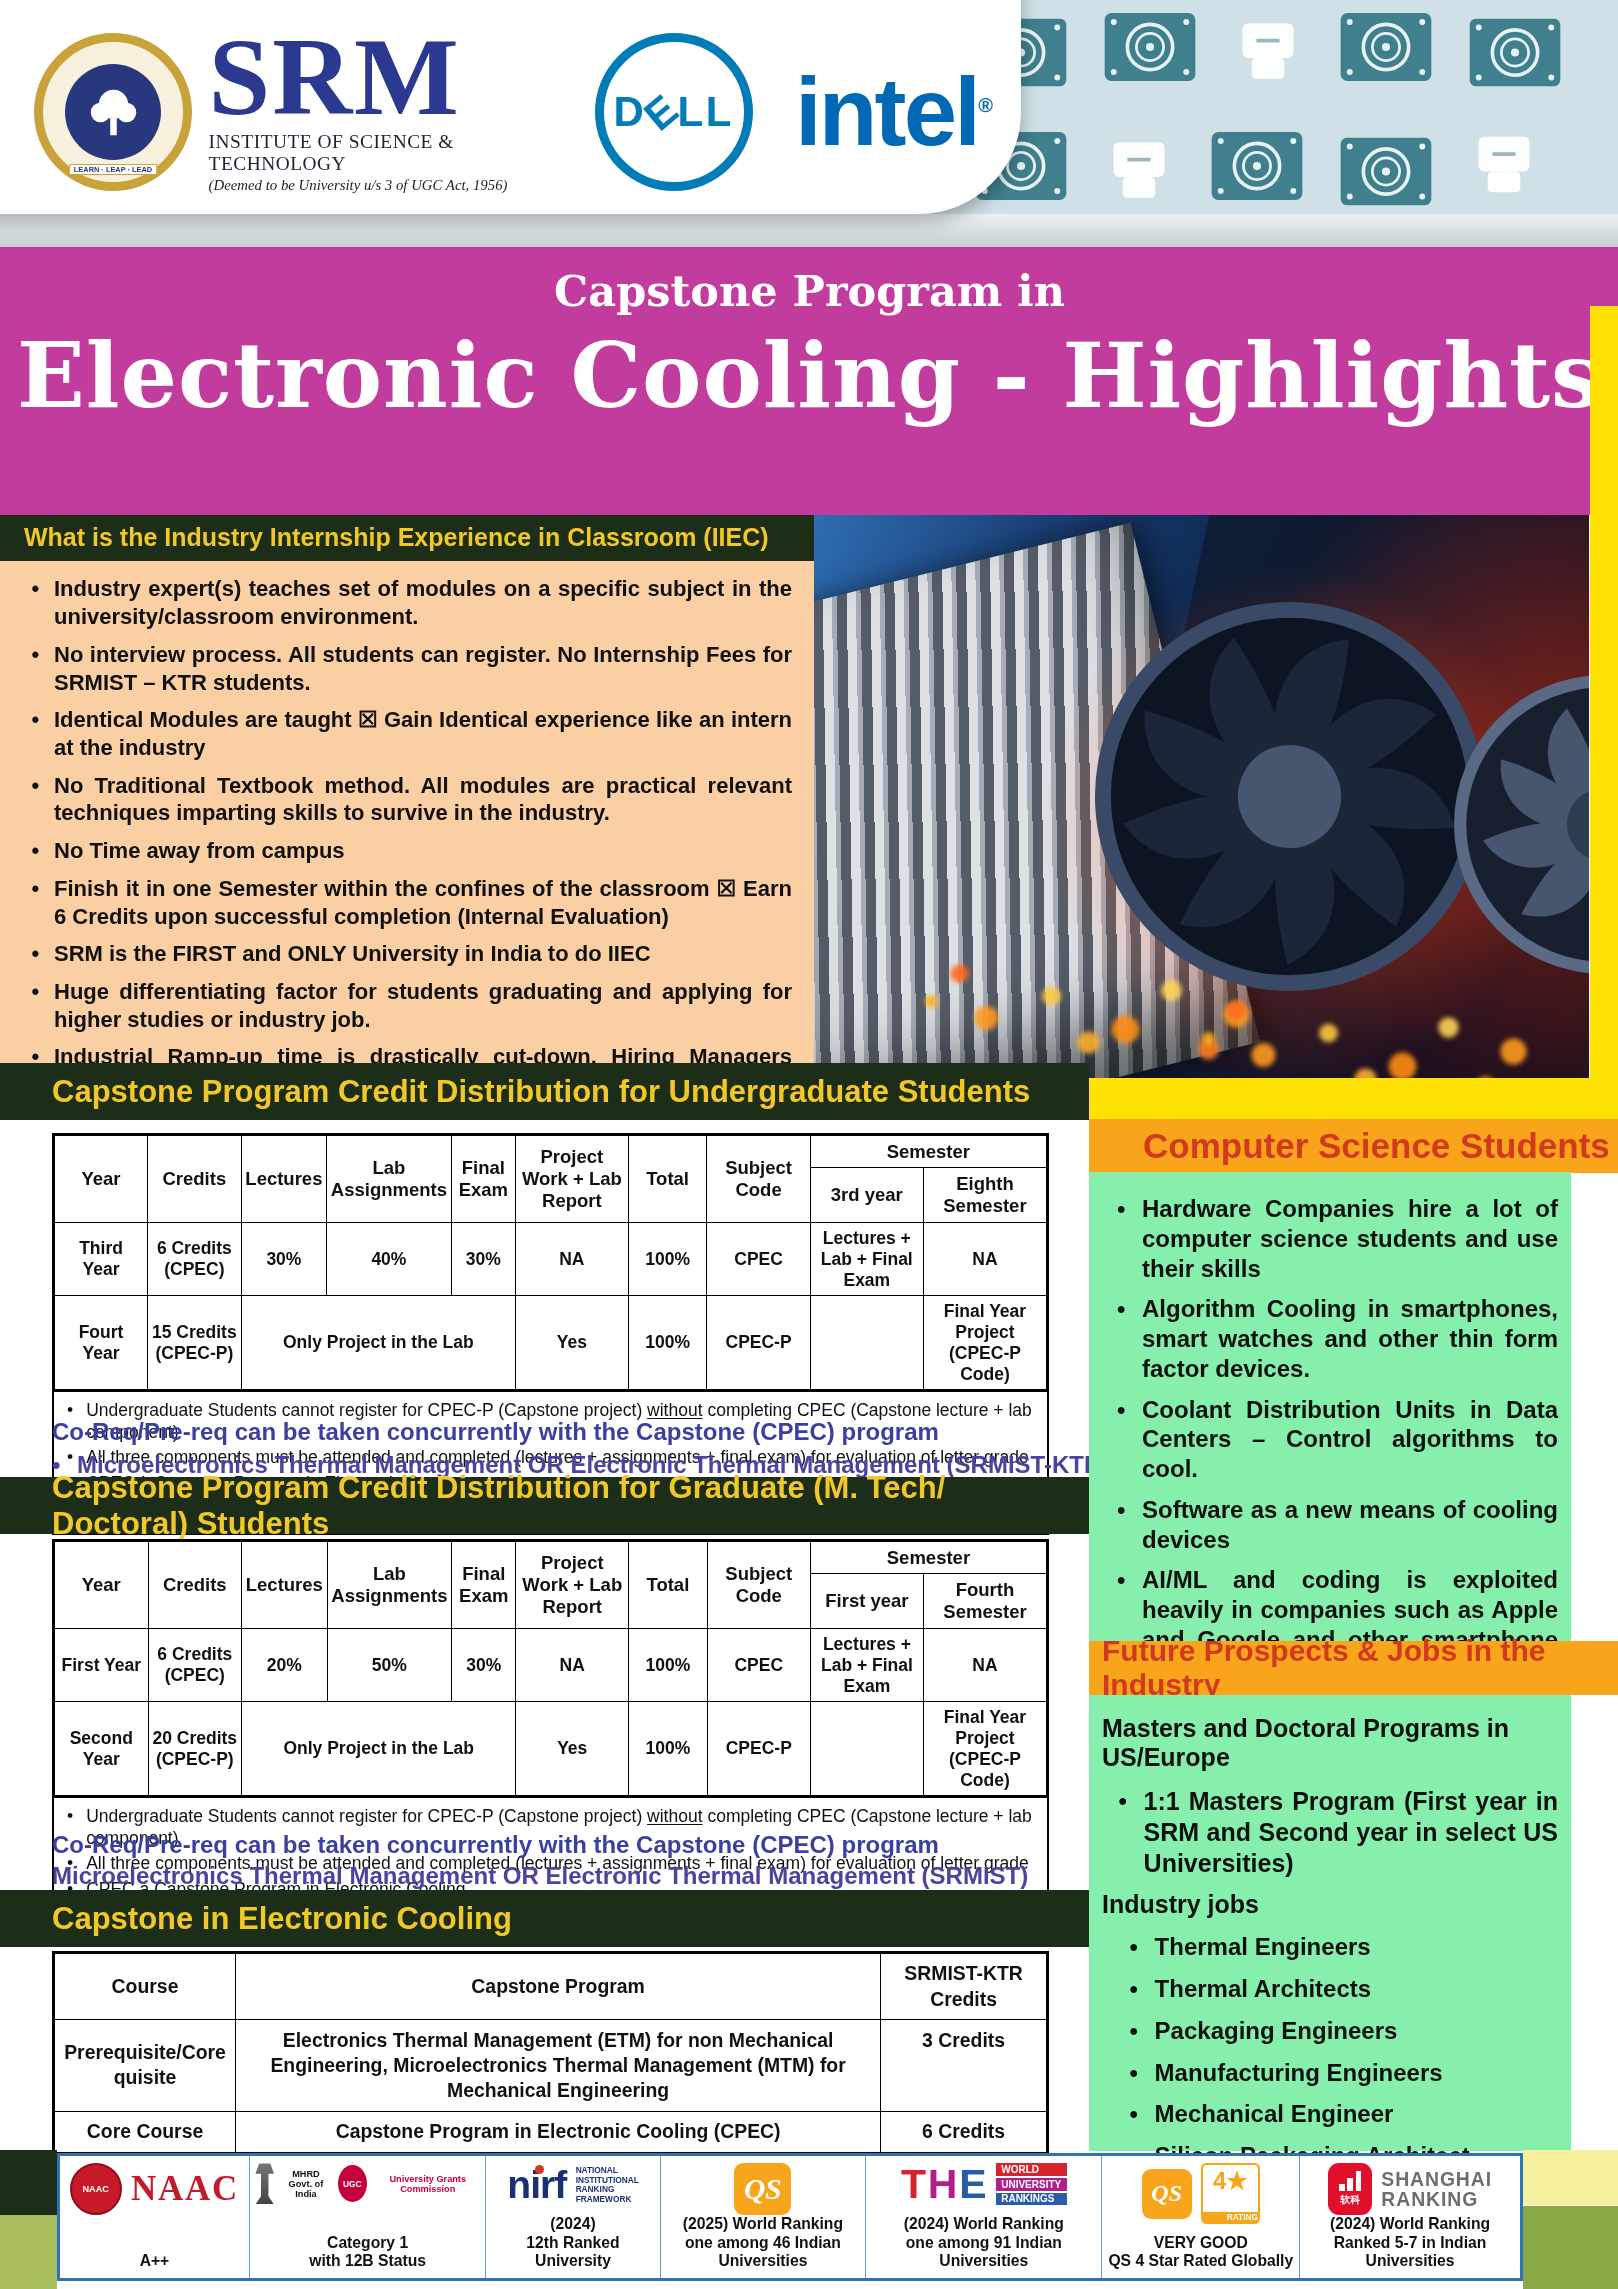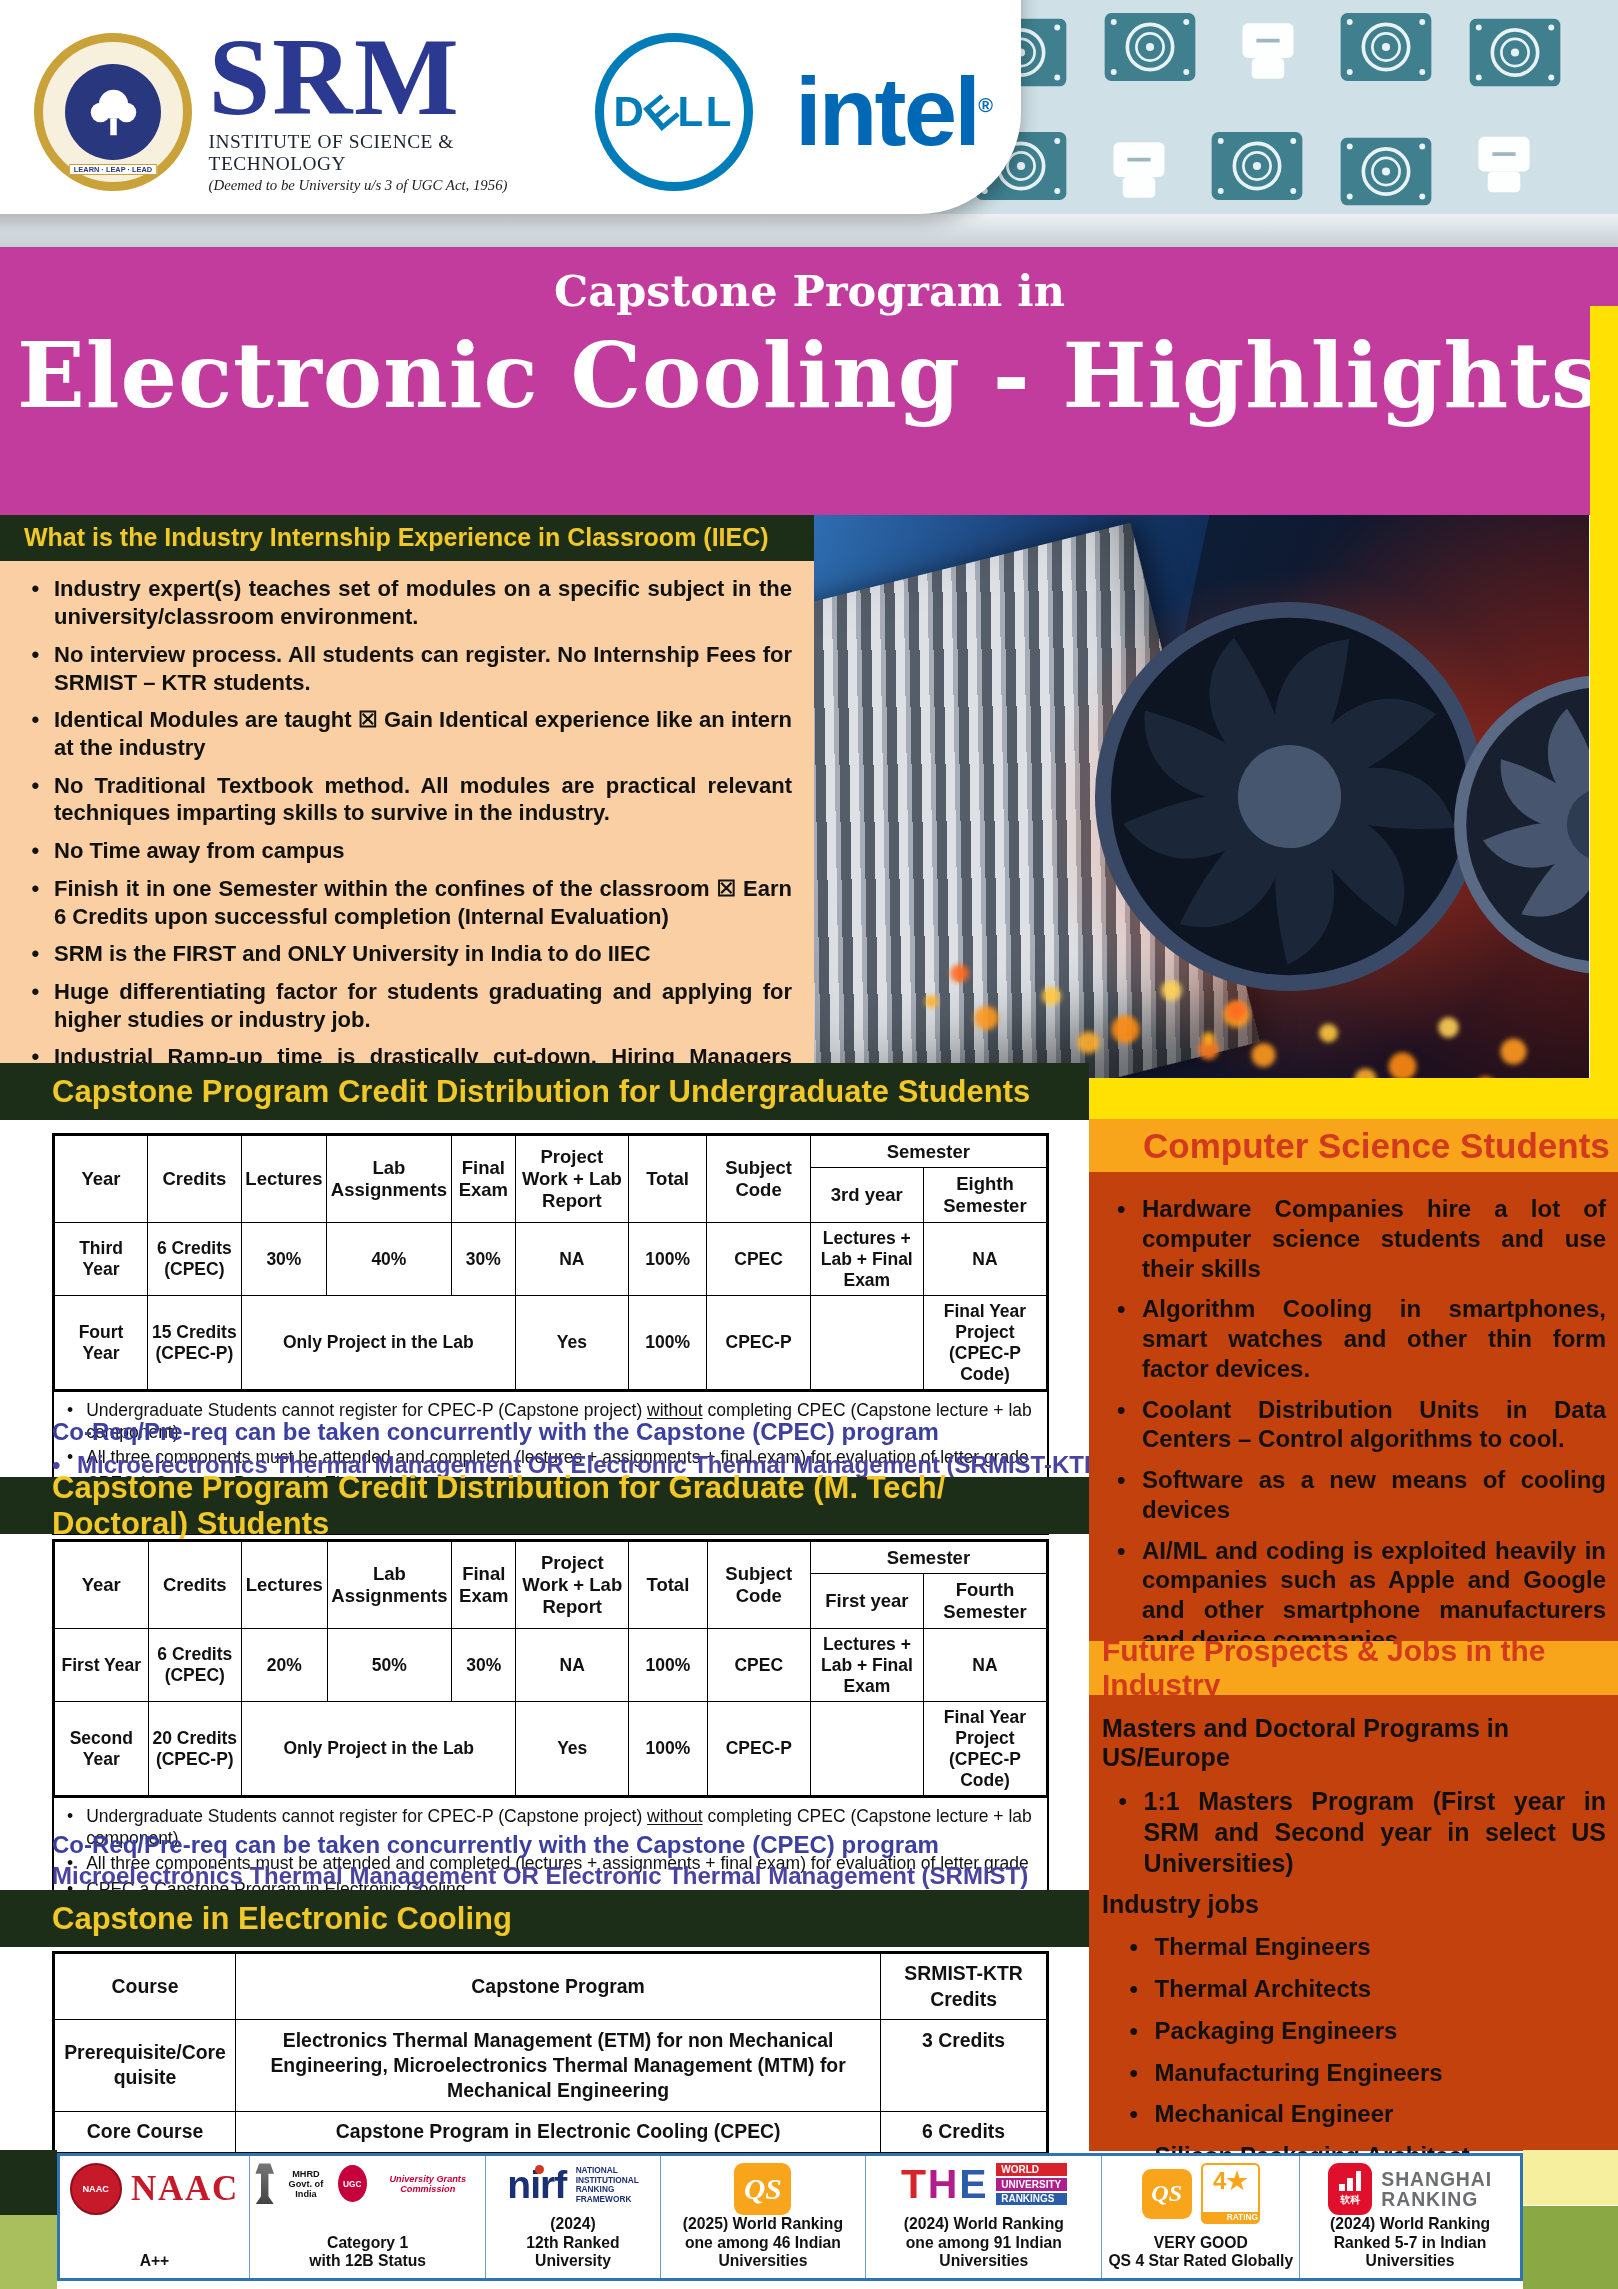--- a/index.html
+++ b/index.html
@@ -89,21 +89,21 @@
   .coreq2.bullet::before{content:"•";}
 
   
   table.course{width:100%;border-collapse:collapse;text-align:center;font-size:19.4px;font-weight:bold;}
   table.course th,table.course td{border:1.8px solid #000;padding:7.4px 9.2px;line-height:1.3;}
 
   
   .sb-yellow{position:absolute;left:1089px;top:1078px;width:530px;height:41px;background:#ffe104;}
   .sb-band{position:absolute;left:1089px;width:530px;height:54px;background:#f9a51b;color:#d2391e;
         font-weight:bold;display:flex;align-items:center;box-sizing:border-box;}
-  .sb-body{position:absolute;left:1089px;width:530px;background:#c2410c;box-sizing:border-box;}
+  .sb-body{position:absolute;left:1089px;width:482px;background:#86efac;box-sizing:border-box;}
   .sblist{list-style:none;margin:0;padding:0;}
   .sblist li{display:flex;gap:16.6px;font-size:24px;font-weight:bold;line-height:1.24;margin-bottom:11px;
         text-align:justify;}
   .sblist li::before{content:"•";flex:0 0 auto;}
   .sb-line{font-size:25px;font-weight:bold;}
   .joblist li{text-align:left;margin-bottom:12px;}
   .joblist li::before{margin-left:11px;}
 
   
   .f-left-green{position:absolute;left:0;top:2150px;width:57px;height:65px;background:#1c2d18;}
@@ -744,21 +744,21 @@
         <div class="naac-seal">NAAC</div>
         <div class="naac-word">NAAC</div>
       </div>
       <div class="cap">A++</div>
     </div>
     <div class="cell" style="flex:1.45;">
       <div class="logo-row">
         <div class="pillar"></div>
         <div class="mini"><span>MHRD</span><br><span>Govt. of India</span></div>
         <div class="ugc-dot">UGC</div>
-        <div class="mini" style="color:#c6003c;font-style:italic;">University Grants Commission</div>
+        <div class="mini" style="color:#c6003c;">University Grants Commission</div>
       </div>
       <div class="cap"><span>Category 1</span><br><span>with 12B Status</span></div>
     </div>
     <div class="cell" style="flex:1.05;">
       <div class="logo-row">
         <div class="nirf-word"><span>nirf</span><span class="nirf-dot"></span></div>
         <div class="nirf-side"><span>NATIONAL</span><br><span>INSTITUTIONAL</span><br><span>RANKING</span><br><span>FRAMEWORK</span></div>
       </div>
       <div class="cap"><span>(2024)</span><br><span>12th Ranked University</span></div>
     </div>

